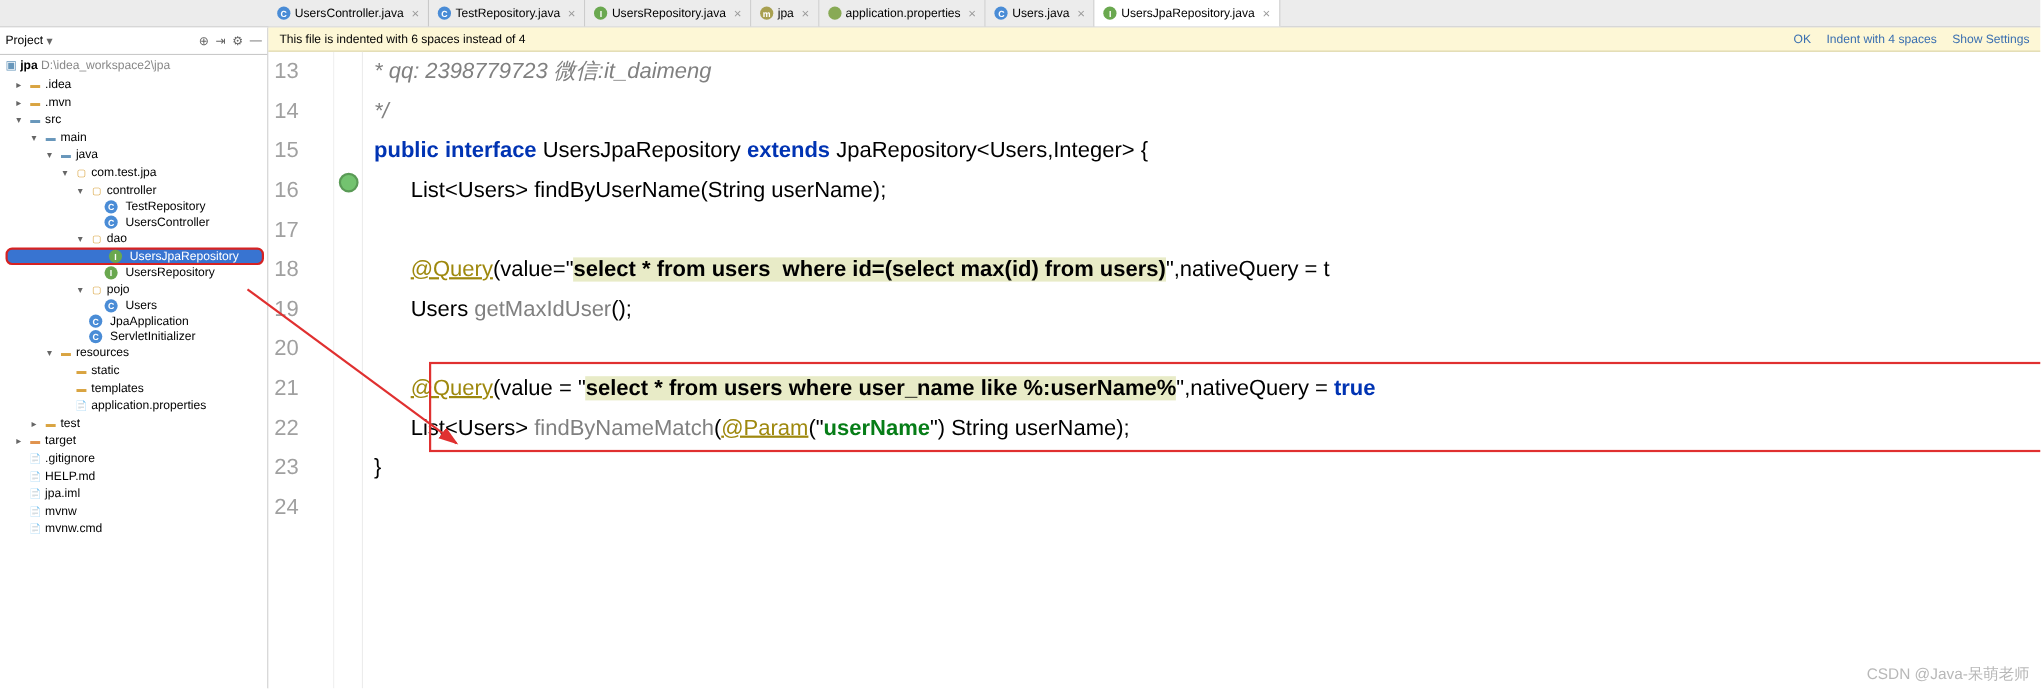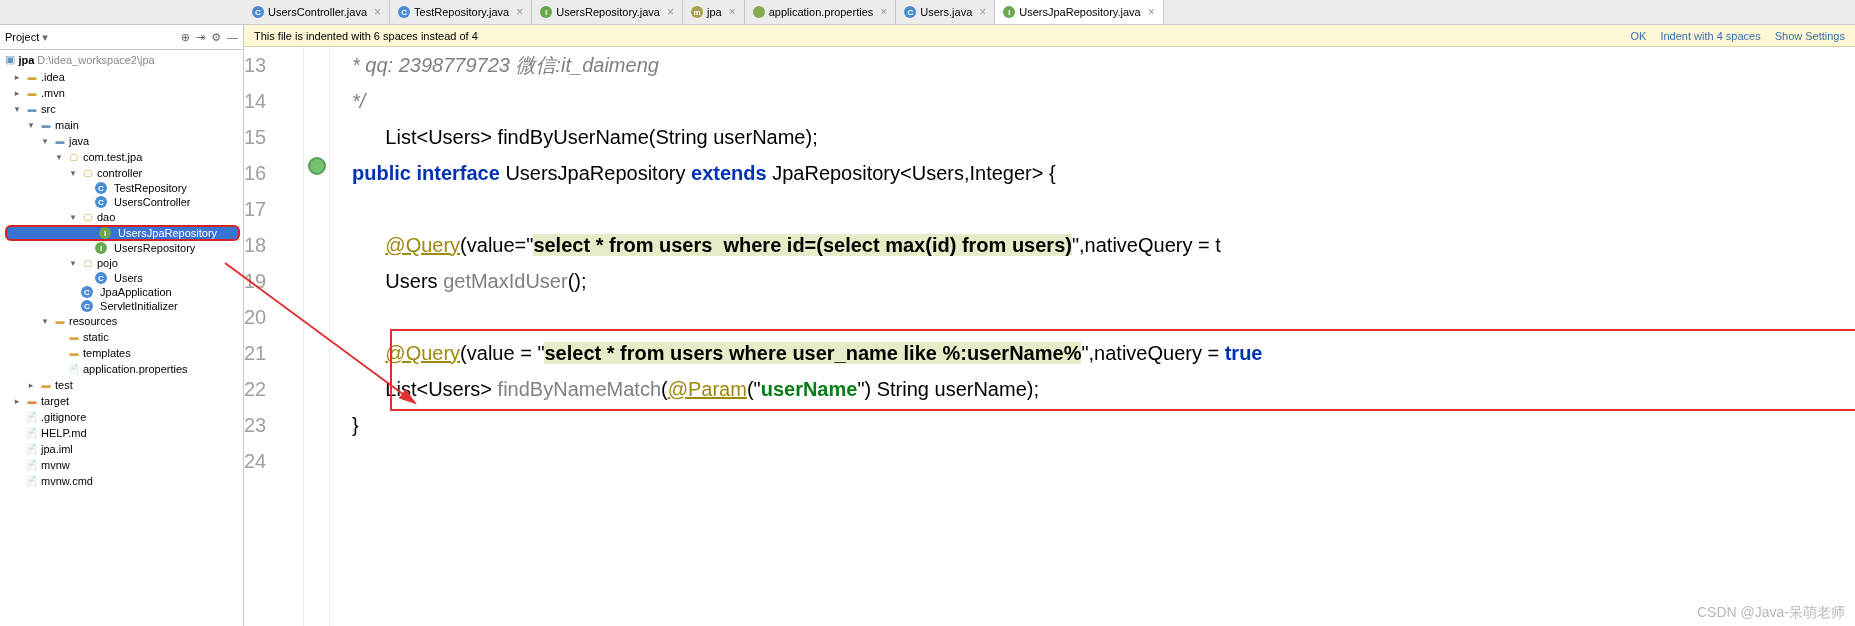--- a/index.html
+++ b/index.html
@@ -33,26 +33,26 @@
 .fold-blue { color: #6897bb; }
 .fold-orange { color: #e0934e; }
 .circ { width: 12px; height: 12px; border-radius: 50%; display: inline-flex; align-items: center; justify-content: center; font-size: 8px; font-weight: bold; color: #fff; }
 .highlight-box { border: 2px solid #d62222; border-radius: 6px; padding: 0 2px; }
 
 .editor { flex: 1; display: flex; flex-direction: column; position: relative; }
 .banner { height: 22px; background: #fdf7d6; border-bottom: 1px solid #d9d3a6; display: flex; align-items: center; justify-content: space-between; padding: 0 10px; font-size: 11px; }
 .banner-actions { display: flex; gap: 14px; }
 .banner-actions span { color: #3a6fb0; cursor: pointer; }
 .code-area { flex: 1; display: flex; font-family: "Consolas","DejaVu Sans Mono",monospace; font-size: 20px; line-height: 36px; position: relative; overflow: hidden; }
-.gutter { width: 60px; text-align: left; color: #a0a0a0; padding-right: 26px; background: #fff; border-right: 1px solid #ececec; }
+.gutter { width: 60px; text-align: center; color: #a0a0a0; padding-right: 26px; background: #fff; border-right: 1px solid #ececec; }
 .gutline { height: 36px; }
 .gutmark { width: 26px; background: #fff; border-right: 1px solid #ececec; position: relative; }
 .mark-dot { position: absolute; left: 4px; top: 110px; width: 18px; height: 18px; border-radius: 50%; background: #73c36f; border: 2px solid #5a9b56; }
 .code { flex: 1; padding-left: 10px; position: relative; }
-.ln { height: 36px; white-space: pre; margin-left: 12px; }
+.ln { height: 36px; white-space: pre; }
 .c-gray { color: #808080; font-style: italic; }
 .c-kw { color: #0033b3; font-weight: bold; }
 .c-cls { color: #000; }
 .c-str { color: #067d17; font-weight: bold; }
 .c-str-hl { color: #000000; background: #e8ebc7; font-weight: bold; }
 .c-ann { color: #9e880d; text-decoration: underline; }
 .c-method-gray { color: #808080; }
 
 .red-box { position: absolute; border: 2px solid #e03030; pointer-events: none; }
 .arrow-svg { position: absolute; pointer-events: none; }
@@ -246,22 +246,22 @@
           <div class="gutline">22</div>
           <div class="gutline">23</div>
           <div class="gutline">24</div>
         </div>
       <div class="gutmark">
           <div class="mark-dot"></div>
         </div>
       <div class="code">
         <div class="ln"><span class="c-gray">* qq: 2398779723 微信:it_daimeng</span></div>
         <div class="ln"><span class="c-gray">*/</span></div>
+        <div class="ln"><span class="c-kw">public</span> <span class="c-kw">interface</span> <span class="c-cls">UsersJpaRepository</span> <span class="c-kw">extends</span> <span class="c-cls">JpaRepository&lt;Users,Integer&gt; {</span></div>
         <div class="ln"><span>      List&lt;Users&gt; findByUserName(String userName);</span></div>
-        <div class="ln"><span class="c-kw">public</span> <span class="c-kw">interface</span> <span class="c-cls">UsersJpaRepository</span> <span class="c-kw">extends</span> <span class="c-cls">JpaRepository&lt;Users,Integer&gt; {</span></div>
         <div class="ln"></div>
         <div class="ln">      <span class="c-ann">@Query</span><span>(value="</span><span class="c-str-hl">select * from users  where id=(select max(id) from users)</span><span>",nativeQuery = t</span></div>
         <div class="ln">      <span>Users </span><span class="c-method-gray">getMaxIdUser</span><span>();</span></div>
         <div class="ln"></div>
         <div class="ln">      <span class="c-ann">@Query</span><span>(value = "</span><span class="c-str-hl">select * from users where user_name like %:userName%</span><span>",nativeQuery = </span><span class="c-kw">true</span></div>
         <div class="ln">      <span>List&lt;Users&gt; </span><span class="c-method-gray">findByNameMatch</span><span>(</span><span class="c-ann">@Param</span><span>("</span><span class="c-str">userName</span><span>") String userName);</span></div>
         <div class="ln"><span>}</span></div>
         <div class="ln"></div>
 
         <div class="red-box" style="left:60px;top:282px;width:1495px;height:82px"></div>

